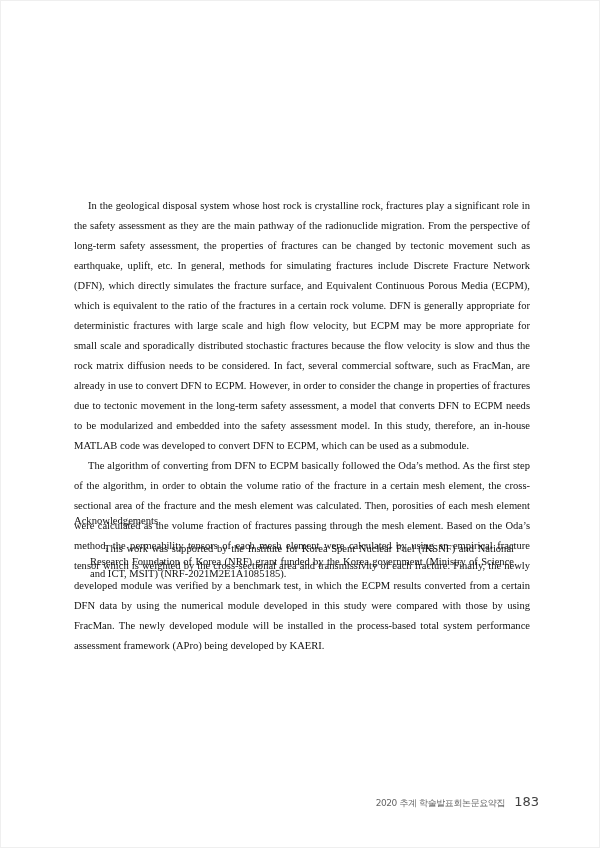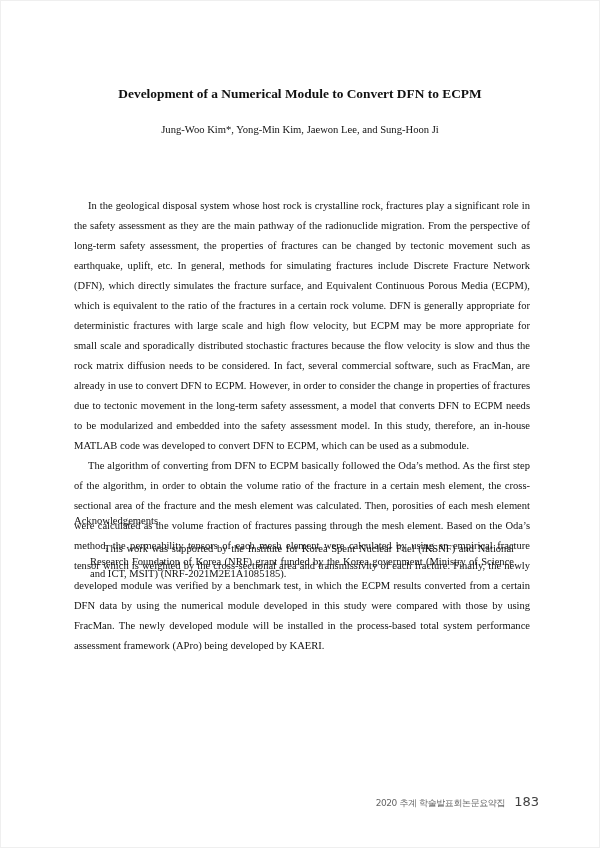--- a/index.html
+++ b/index.html
@@ -50,22 +50,20 @@
     font-family: "DejaVu Sans", sans-serif;
     color: #666666;
   }
   .footer .footer-text { font-size: 9px; letter-spacing: -0.4px; }
   .footer .page-num { font-size: 13px; margin-left: 4px; color: #404040; }
 </style>
 </head>
 <body>
 
 <div class="page">
-  <div class="title">Development of a Numerical Module to Convert DFN to ECPM</div>
-  <div class="authors">Jung-Woo Kim*, Yong-Min Kim, Jaewon Lee, and Sung-Hoon Ji</div>
 
   <div class="body">
     <p>In the geological disposal system whose host rock is crystalline rock, fractures play a significant role in the safety assessment as they are the main pathway of the radionuclide migration. From the perspective of long-term safety assessment, the properties of fractures can be changed by tectonic movement such as earthquake, uplift, etc. In general, methods for simulating fractures include Discrete Fracture Network (DFN), which directly simulates the fracture surface, and Equivalent Continuous Porous Media (ECPM), which is equivalent to the ratio of the fractures in a certain rock volume. DFN is generally appropriate for deterministic fractures with large scale and high flow velocity, but ECPM may be more appropriate for small scale and sporadically distributed stochastic fractures because the flow velocity is slow and thus the rock matrix diffusion needs to be considered. In fact, several commercial software, such as FracMan, are already in use to convert DFN to ECPM. However, in order to consider the change in properties of fractures due to tectonic movement in the long-term safety assessment, a model that converts DFN to ECPM needs to be modularized and embedded into the safety assessment model. In this study, therefore, an in-house MATLAB code was developed to convert DFN to ECPM, which can be used as a submodule.</p>
     <p>The algorithm of converting from DFN to ECPM basically followed the Oda’s method. As the first step of the algorithm, in order to obtain the volume ratio of the fracture in a certain mesh element, the cross-sectional area of the fracture and the mesh element was calculated. Then, porosities of each mesh element were calculated as the volume fraction of fractures passing through the mesh element. Based on the Oda’s method, the permeability tensors of each mesh element were calculated by using an empirical fracture tensor which is weighted by the cross-sectional area and transmissivity of each fracture. Finally, the newly developed module was verified by a benchmark test, in which the ECPM results converted from a certain DFN data by using the numerical module developed in this study were compared with those by using FracMan. The newly developed module will be installed in the process-based total system performance assessment framework (APro) being developed by KAERI.</p>
   </div>
 
   <div class="ack-heading">Acknowledgements</div>
   <div class="ack-body">
     <p>This work was supported by the Institute for Korea Spent Nuclear Fuel (iKSNF) and National Research Foundation of Korea (NRF) grant funded by the Korea government (Ministry of Science and ICT, MSIT) (NRF-2021M2E1A1085185).</p>
   </div>

